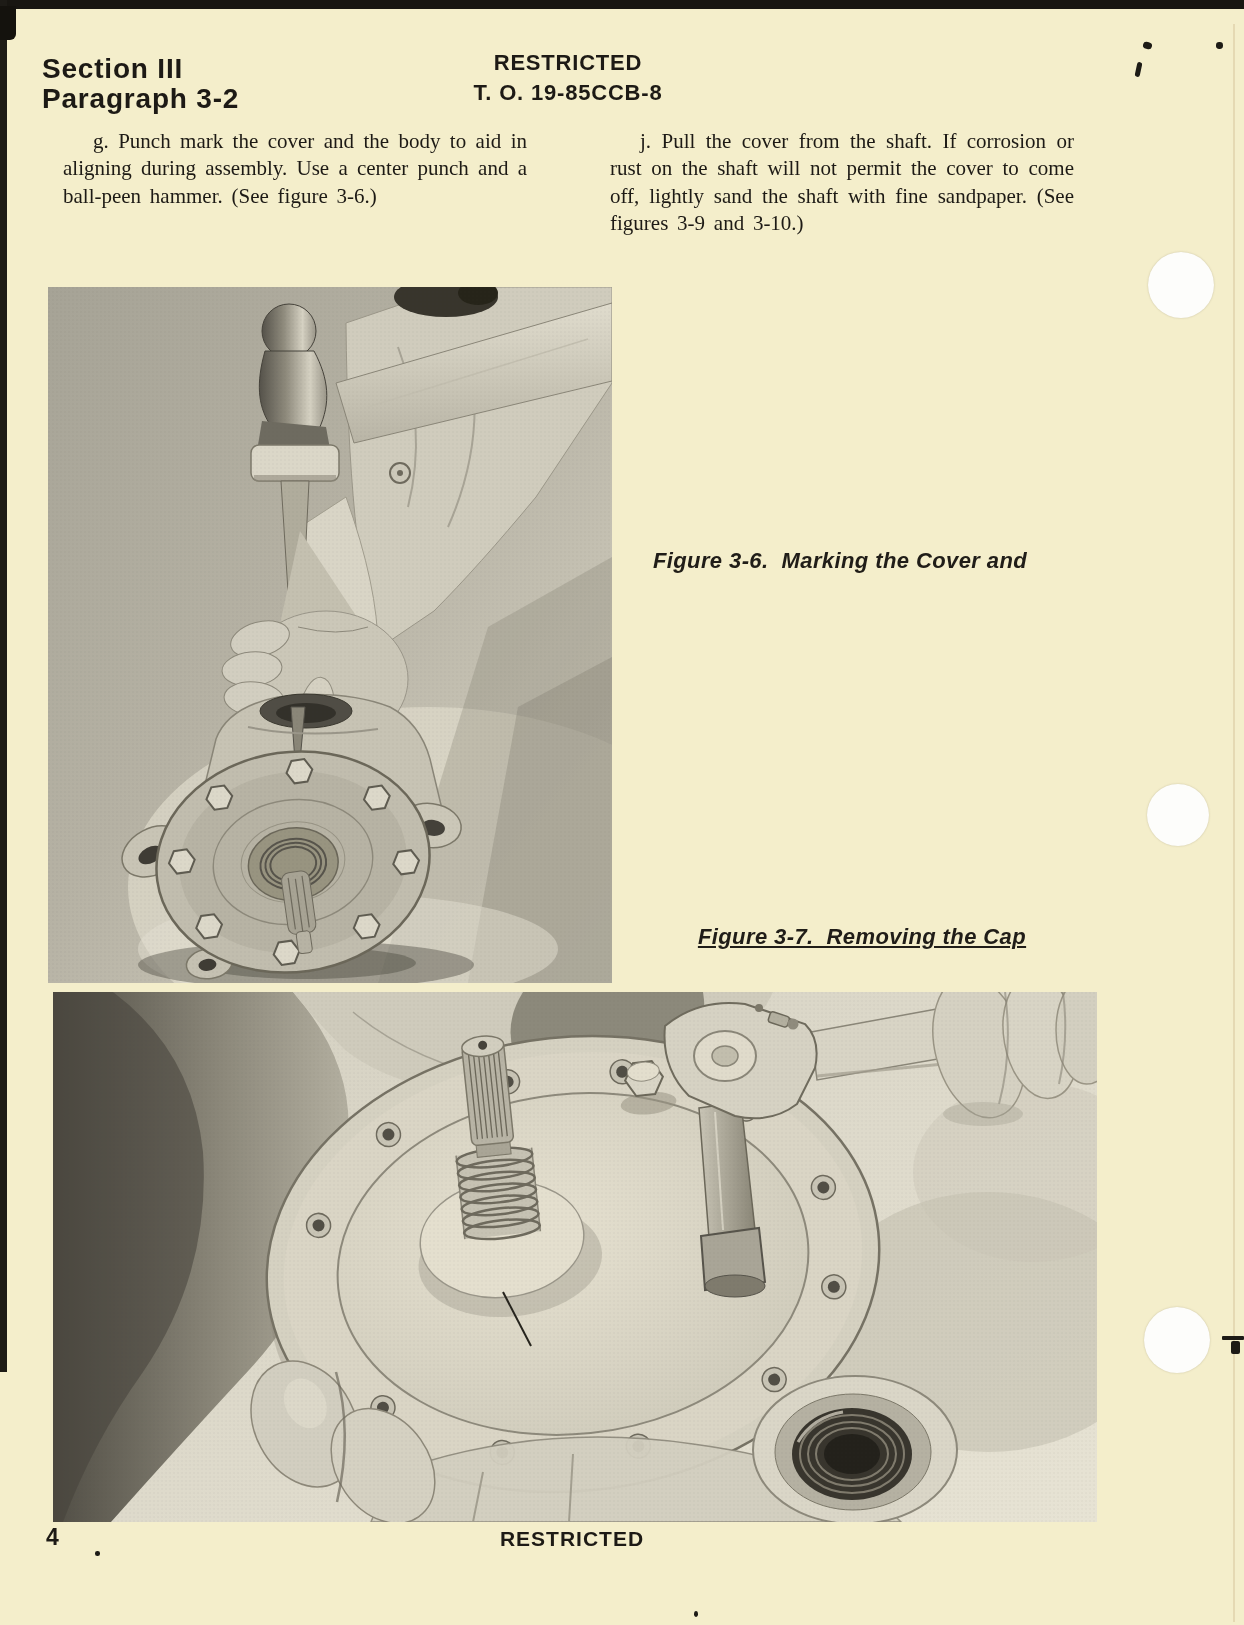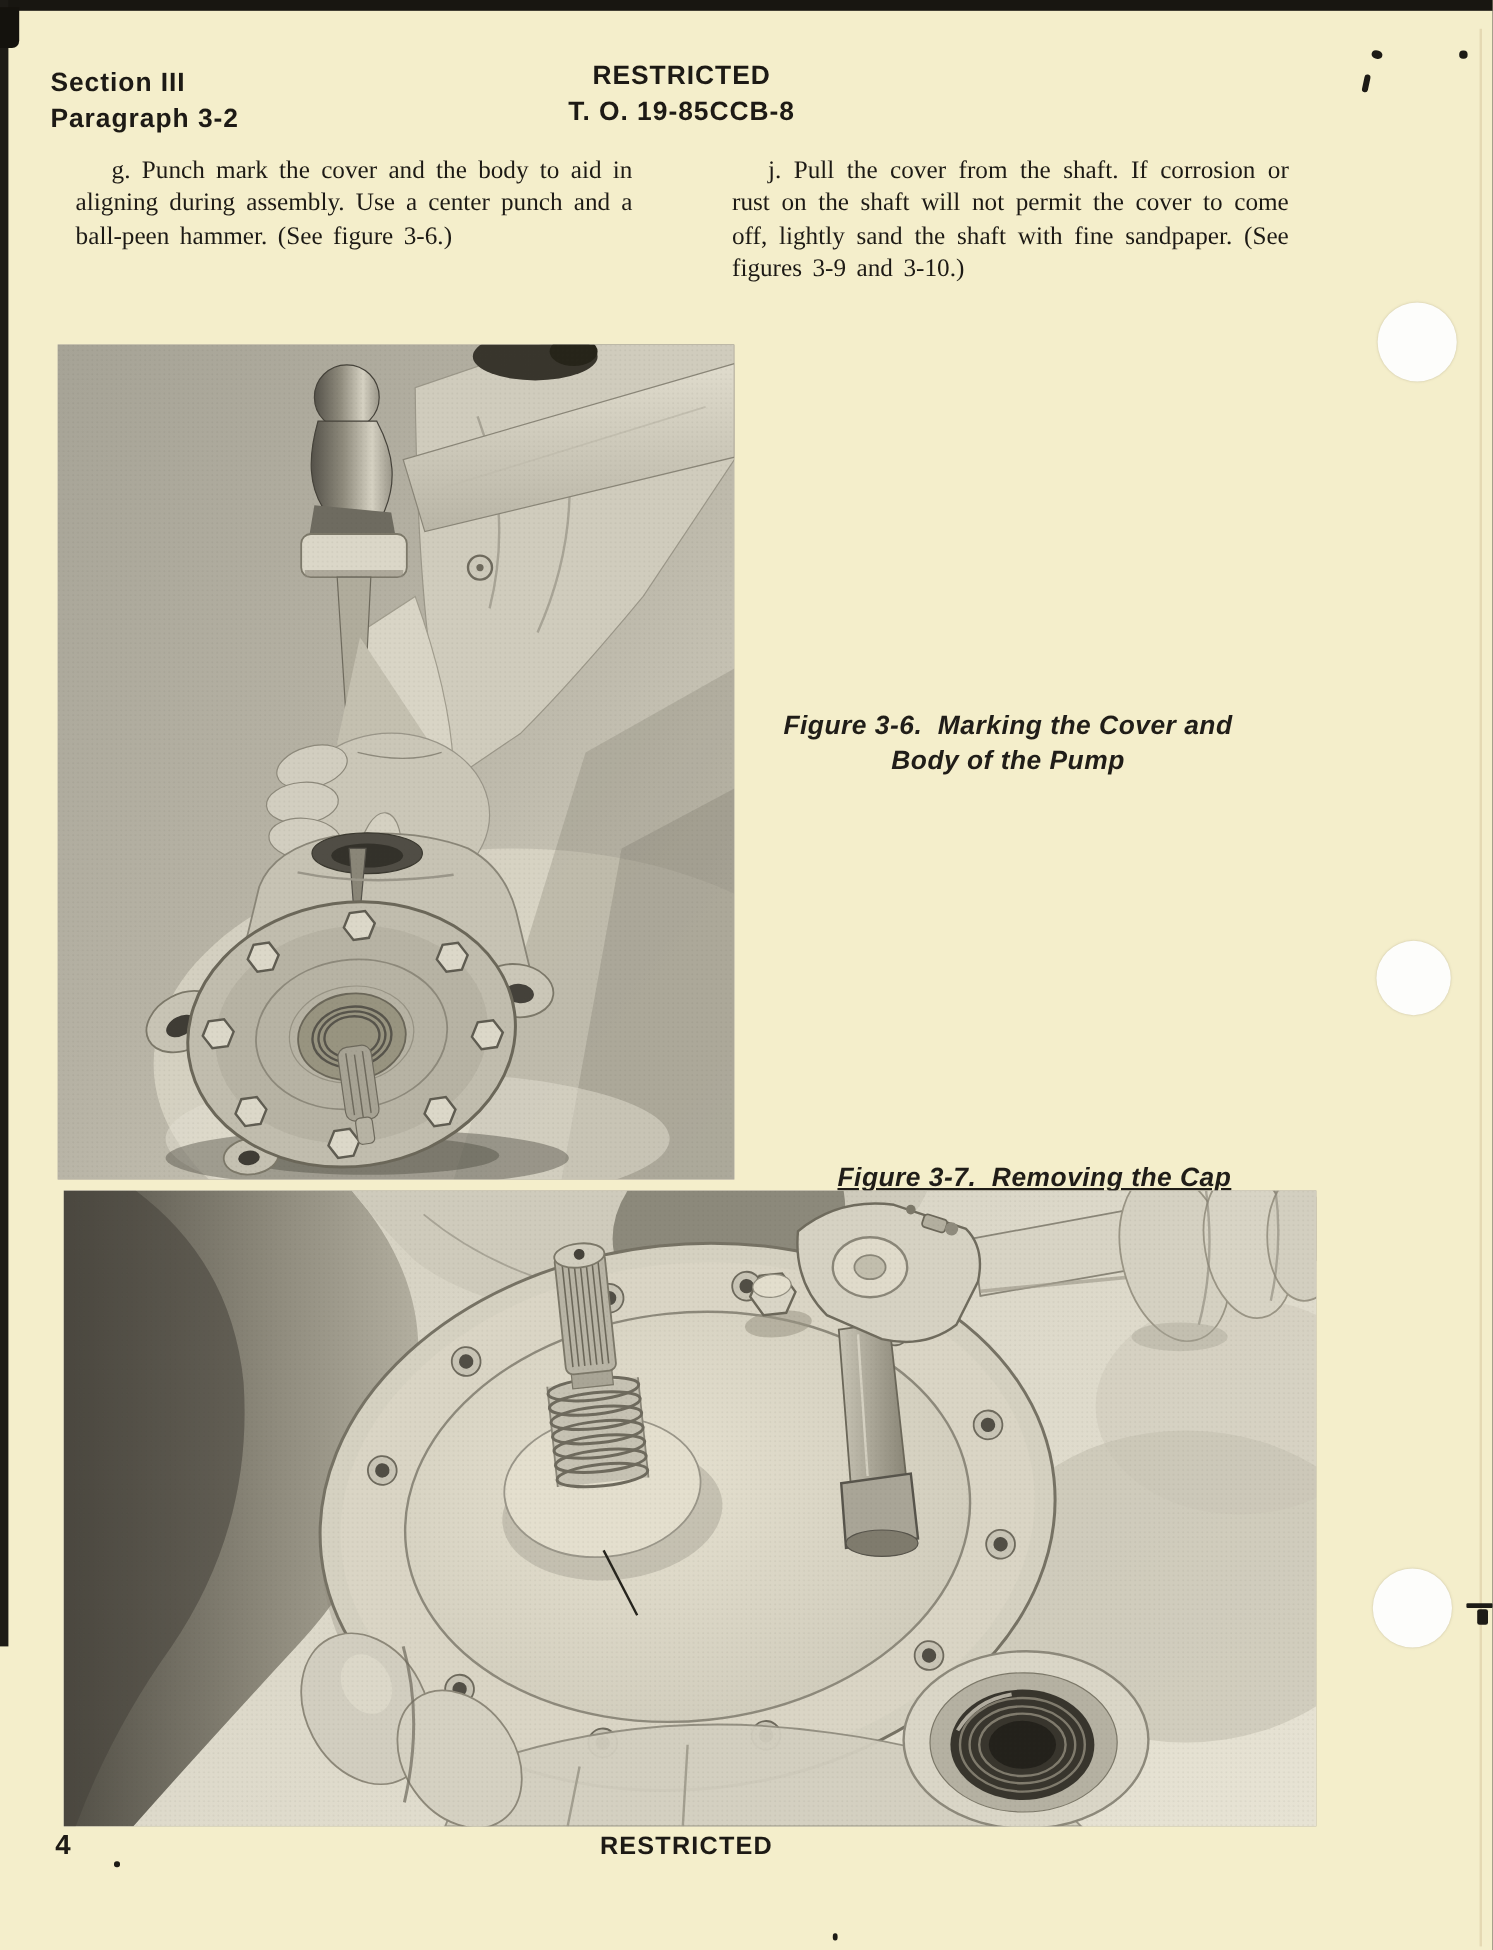--- a/index.html
+++ b/index.html
@@ -5,31 +5,31 @@
   html,body{margin:0;padding:0;background:#111;}
   .page{position:relative;width:1244px;height:1625px;background:#f4eecb;overflow:hidden;
         font-family:"Liberation Serif","DejaVu Serif",serif;color:#1d1a15;}
   
   .edge-top{position:absolute;left:0;top:0;width:1244px;height:9px;background:#181611;}
   .edge-left{position:absolute;left:0;top:0;width:7px;height:1372px;background:#1d1b16;}
   .corner-mark{position:absolute;left:0;top:6px;width:16px;height:34px;background:#14120d;border-radius:0 0 6px 0;}
   .page-edge-line{position:absolute;left:1233px;top:24px;width:2px;height:1598px;background:#d8c9a0;opacity:.55;}
   
   .hdr-left{position:absolute;left:42px;top:54px;font-family:"Liberation Sans","DejaVu Sans",sans-serif;
-            font-weight:bold;font-size:22px;line-height:30px;letter-spacing:.8px;}
+            font-weight:bold;font-size:28px;line-height:30px;letter-spacing:.8px;}
   .hdr-center{position:absolute;left:568px;top:48px;transform:translateX(-50%);text-align:center;
             font-family:"Liberation Sans","DejaVu Sans",sans-serif;font-weight:bold;font-size:22px;line-height:30px;letter-spacing:.8px;white-space:nowrap;}
   
   .col{position:absolute;top:110px;width:500px;font-size:21px;line-height:27.4px;text-align:justify;word-spacing:3.5px;}
   .col p{margin:18px;text-indent:30px;}
   .col-left{left:45px;}
   .col-right{left:592px;}
   
   .caption{position:absolute;text-align:center;font-family:"Liberation Sans","DejaVu Sans",sans-serif;
-           font-weight:bold;font-style:italic;font-size:22px;line-height:29px;letter-spacing:.4px;color:#201d18;margin-top:44px;}
+           font-weight:bold;font-style:italic;font-size:22px;line-height:29px;letter-spacing:.4px;color:#201d18;}
   .cap36{left:650px;top:546px;width:380px;}
   .cap37{left:662px;top:922px;width:400px;text-decoration:underline;}
   
   .photo{position:absolute;overflow:hidden;background:#b3afa2;}
   .photo svg{display:block;width:100%;height:100%;}
   .photo1{left:48px;top:287px;width:564px;height:696px;}
   .photo2{left:53px;top:992px;width:1044px;height:530px;}
   
   .ftr-num{position:absolute;left:46px;top:1524px;font-family:"Liberation Sans","DejaVu Sans",sans-serif;font-weight:bold;font-size:23px;}
   .ftr-center{position:absolute;left:572px;top:1527px;transform:translateX(-50%);
@@ -175,21 +175,20 @@
         <rect x="231" y="585" width="28" height="62" rx="8" fill="#a7a394" stroke="#6e6a5d" stroke-width="1"></rect>
         <path d="M238,590 L238,642 M245,592 L245,646 M252,590 L252,642" stroke="#6e6a5d" stroke-width="1.2"></path>
         <rect x="238" y="645" width="14" height="22" rx="4" fill="#b7b3a4" stroke="#6e6a5d" stroke-width="1"></rect>
       </g>
       <rect width="564" height="696" fill="url(#ht1)"></rect>
     </svg>
   </figure>
 
   <div class="caption cap36">
     <div>Figure 3-6.&nbsp; Marking the Cover and</div>
-    <div>Body of the Pump</div>
   </div>
 
   <div class="caption cap37">
     <div>Figure 3-7.&nbsp; Removing the Cap</div>
   </div>
 
   <figure class="photo photo2" style="margin:0">
     <svg viewBox="0 0 1044 530" xmlns="http://www.w3.org/2000/svg">
       <defs>
         <linearGradient id="p2bg" x1="0" y1="0" x2="1" y2="1">

